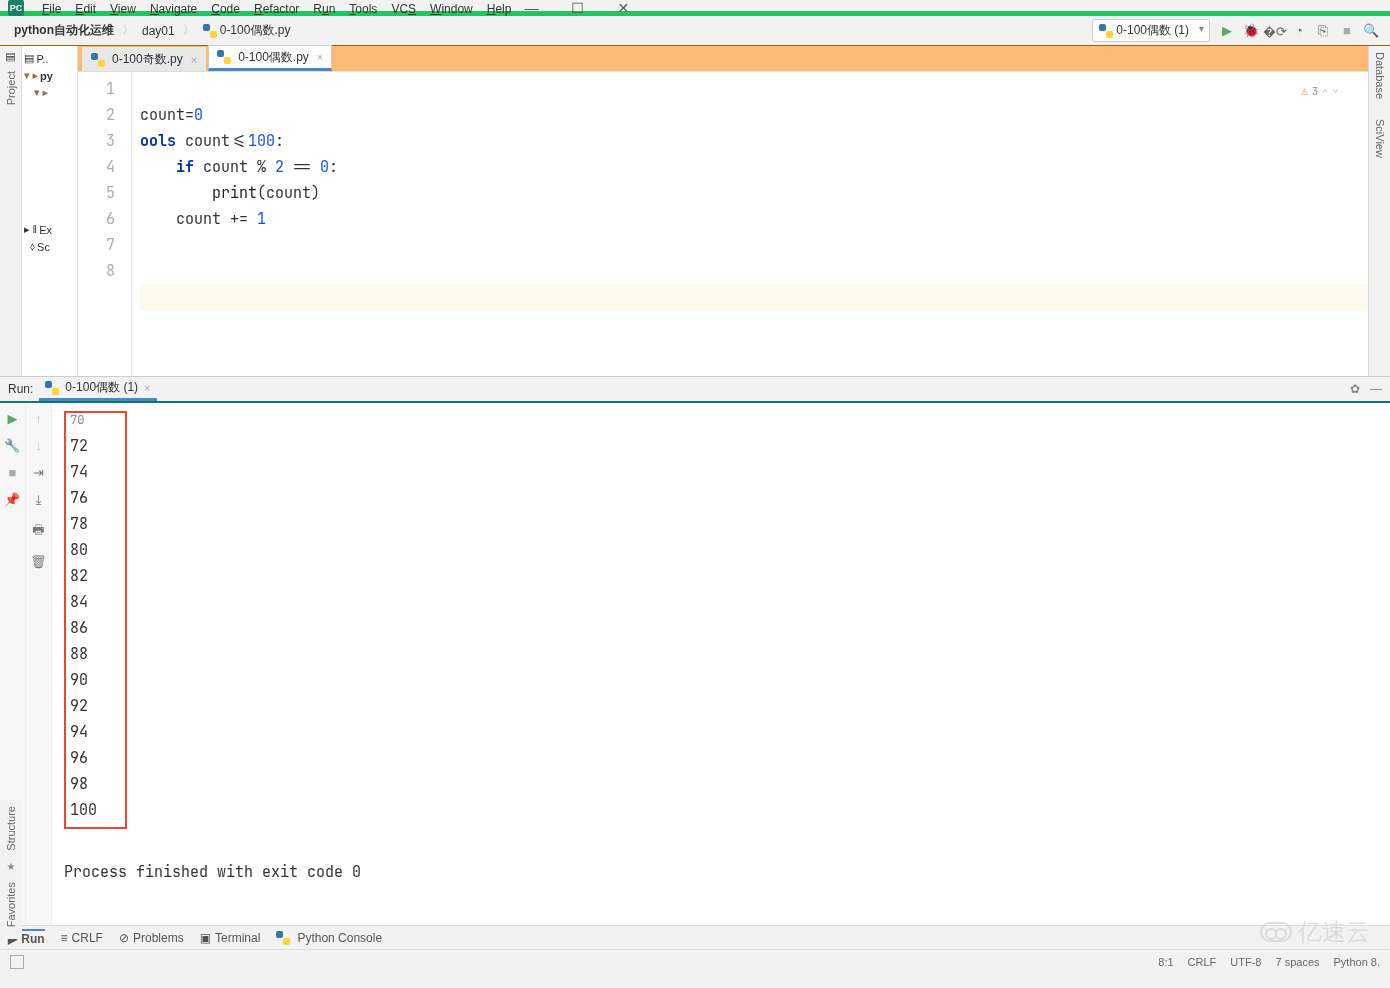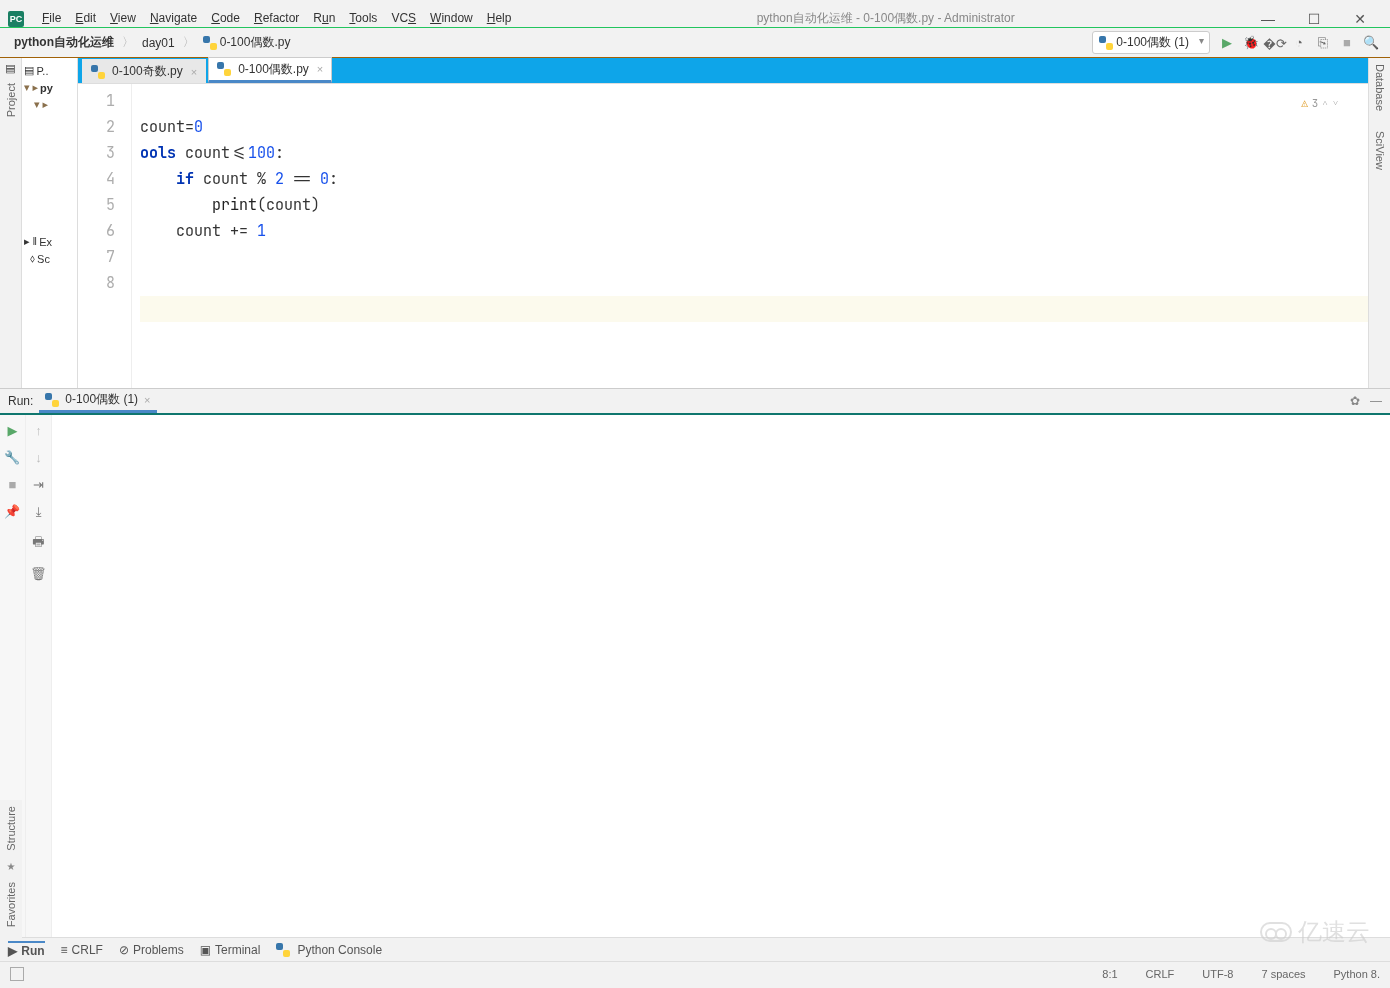--- a/index.html
+++ b/index.html
@@ -1,17 +1,17 @@
 <!DOCTYPE html>
 <html><head>
 <meta charset="utf-8">
 <style>
 * { box-sizing: border-box; margin: 0; padding: 0; }
 body { font-family: "Segoe UI", Arial, sans-serif; font-size: 12px; background: #f2f2f2; color: #333; width: 1390px; height: 988px; overflow: hidden; position: relative; }
-.titlebar { height: 28px; background: #f2f2f2; display: flex; align-items: flex-end; padding: 0 8px; border-bottom: 1px solid #22c55e; }
+.titlebar { height: 16px; background: #f2f2f2; display: flex; align-items: flex-start; padding: 0 8px; border-bottom: 5px solid #22c55e; }
 .titlebar .logo { width: 16px; height: 16px; background: #1a7f63; border-radius: 2px; margin-right: 12px; display:flex;align-items:center;justify-content:center;color:#fff;font-size:9px;font-weight:bold;}
 .menubar { display: flex; gap: 2px; }
 .menubar span { padding: 2px 6px; cursor: default; }
 .menubar span u { text-decoration: underline; }
 .title-center { flex: 1; text-align: center; color: #888; font-size: 12px; }
 .win-controls { display: flex; gap: 18px; padding-right: 8px; color: #555; }
 .win-controls span { width: 28px; text-align: center; font-size: 14px; }
 .toolbar2 { height: 30px; background: #f2f2f2; display: flex; align-items: center; padding: 0 10px; border-bottom: 1px solid #a16207; }
 .breadcrumb { display: flex; align-items: center; gap: 2px; font-size: 12px; color: #333; }
 .breadcrumb .crumb { padding: 2px 4px; }
@@ -26,21 +26,21 @@
 .tb-icons span { width: 18px; height: 18px; display: inline-flex; align-items: center; justify-content: center; font-size: 13px; color: #666; }
 .tb-icons .play{color:#59a869;}
 .tb-icons .bug{color:#59a869;}
 .main-area { display: flex; height: 330px; }
 .left-gutter { width: 22px; background: #f2f2f2; border-right: 1px solid #ddd; display: flex; flex-direction: column; align-items: center; padding-top: 4px; gap:2px;}
 .left-gutter .vert { writing-mode: vertical-lr; transform: rotate(180deg); font-size: 11px; color: #666; padding: 6px 2px; }
 .project-panel { width: 56px; background: #fff; border-right: 1px solid #ddd; font-size: 11px; padding: 4px 2px; overflow:hidden;}
 .project-panel .pitem { white-space: nowrap; padding: 2px 0; display:flex;align-items:center;gap:2px;}
 .project-panel .folder{color:#8a704c;}
 .editor-area { flex: 1; background: #fff; display: flex; flex-direction: column; }
-.editor-tabs { height: 26px; background: #0ea5e9; border-bottom: 1px solid #ddd; display: flex; align-items: flex-end; padding-left: 4px; }
+.editor-tabs { height: 26px; background: #fdba74; border-bottom: 1px solid #ddd; display: flex; align-items: flex-end; padding-left: 4px; }
 .editor-tab { height: 24px; padding: 0 8px; display: flex; align-items: center; gap: 4px; font-size: 12px; border: 1px solid transparent; border-bottom: none; background: #e8e8e8; margin-right: 2px; position:relative;}
 .editor-tab.active { background: #fff; border-color: #ccc; border-bottom: 3px solid #4a88c7; height:26px;}
 .editor-tab .close { color: #aaa; font-size: 11px; margin-left: 4px; }
 .code-area { flex: 1; display: flex; background: #fff; font-family: "JetBrains Mono","Consolas",monospace; font-size: 15px; line-height: 26px; }
 .gutter { width: 54px; background: #fff; color: #adadad; text-align: right; padding: 4px 16px 0 0; border-right: 1px solid #eee;}
 .code-content { flex: 1; padding: 4px 0 0 8px; white-space: pre; position:relative;}
 .code-content .kw { color: #0033b3; font-weight: bold; }
 .code-content .num { color: #1750eb; }
 .code-content .fn { color: #222; }
 .code-content .hl-line { background: #fcfaed; display:block; width:100%;}
@@ -62,21 +62,21 @@
 .output-box { border: 2px solid #e43; display: inline-block; padding: 0 28px 4px 4px; margin-bottom: 20px; min-width:50px;}
 .output-box .top{color:#888;font-size:12px;margin-top:-6px;}
 .process-line { color: #333; }
 .left-sidebar-bottom { position: absolute; left: 0; bottom: 49px; width: 22px; background: #f2f2f2; display:flex;flex-direction:column;align-items:center;gap:4px;padding-bottom:6px;}
 .left-sidebar-bottom .vert{writing-mode: vertical-lr; transform: rotate(180deg); font-size: 11px; color: #666;padding:6px 2px;}
 .bottom-toolbar { height: 24px; background: #f2f2f2; border-top: 1px solid #ddd; display: flex; align-items: center; padding: 0 8px; gap: 16px; font-size: 12px; color:#555;}
 .bottom-toolbar .item{display:flex;align-items:center;gap:4px;}
 .bottom-toolbar .run-item{font-weight:bold;border-top:2px solid #4a88c7;padding-top:1px;}
 .statusbar { height: 25px; background: #f2f2f2; border-top: 1px solid #ddd; display: flex; align-items: center; padding: 0 10px; font-size: 11px; color: #666;}
 .statusbar .sq{width:14px;height:14px;border:1px solid #aaa;margin-right:8px;}
-.statusbar .right{margin-left:auto;display:flex;gap:28px;}
+.statusbar .right{margin-left:auto;display:flex;gap:14px;}
 .watermark{position:absolute;right:20px;bottom:40px;font-size:24px;color:#ccc;font-family:"Microsoft YaHei",sans-serif;display:flex;align-items:center;gap:6px;opacity:0.6;}
 .watermark .circ{width:32px;height:20px;border:2px solid #ccc;border-radius:10px;position:relative;}
 .watermark .circ::before,.watermark .circ::after{content:"";position:absolute;width:8px;height:8px;border:2px solid #ccc;border-radius:50%;top:4px;}
 .watermark .circ::before{left:3px;}.watermark .circ::after{right:3px;}
 </style>
 </head>
 <body>
 
 <div class="titlebar">
   <div class="logo">PC</div>
@@ -86,21 +86,20 @@
     <span><u>V</u>iew</span>
     <span><u>N</u>avigate</span>
     <span><u>C</u>ode</span>
     <span><u>R</u>efactor</span>
     <span>R<u>u</u>n</span>
     <span><u>T</u>ools</span>
     <span>VC<u>S</u></span>
     <span><u>W</u>indow</span>
     <span><u>H</u>elp</span>
   </div>
-  <div class="title-center">python自动化运维 - 0-100偶数.py - Administrator</div>
   <div class="win-controls">
     <span>—</span>
     <span>☐</span>
     <span>✕</span>
   </div>
 </div>
 
 <div class="toolbar2">
   <div class="breadcrumb">
     <span class="crumb"><b>python自动化运维</b></span>
@@ -209,21 +208,42 @@
     </div>
     <div class="run-left-icons2">
       <span style="color:#bbb">↑</span>
       <span style="color:#bbb">↓</span>
       <span>⇥</span>
       <span>⤓</span>
       <span>🖶</span>
       <span>🗑</span>
     </div>
     <div class="run-output">
+      <div class="output-box">
+        <div class="top">70</div>
+        <div id="output-lines">
+            <div>72</div>
+            <div>74</div>
+            <div>76</div>
+            <div>78</div>
+            <div>80</div>
+            <div>82</div>
+            <div>84</div>
+            <div>86</div>
+            <div>88</div>
+            <div>90</div>
+            <div>92</div>
+            <div>94</div>
+            <div>96</div>
+            <div>98</div>
+            <div>100</div>
+          </div>
+      </div>
       <div style="height:10px"></div>
+      <div class="process-line">Process finished with exit code 0</div>
     </div>
   </div>
 </div>
 
 <div class="left-sidebar-bottom">
   <span class="vert">Structure</span>
   <span style="font-size:10px;color:#888">★</span>
   <span class="vert">Favorites</span>
 </div>
 

